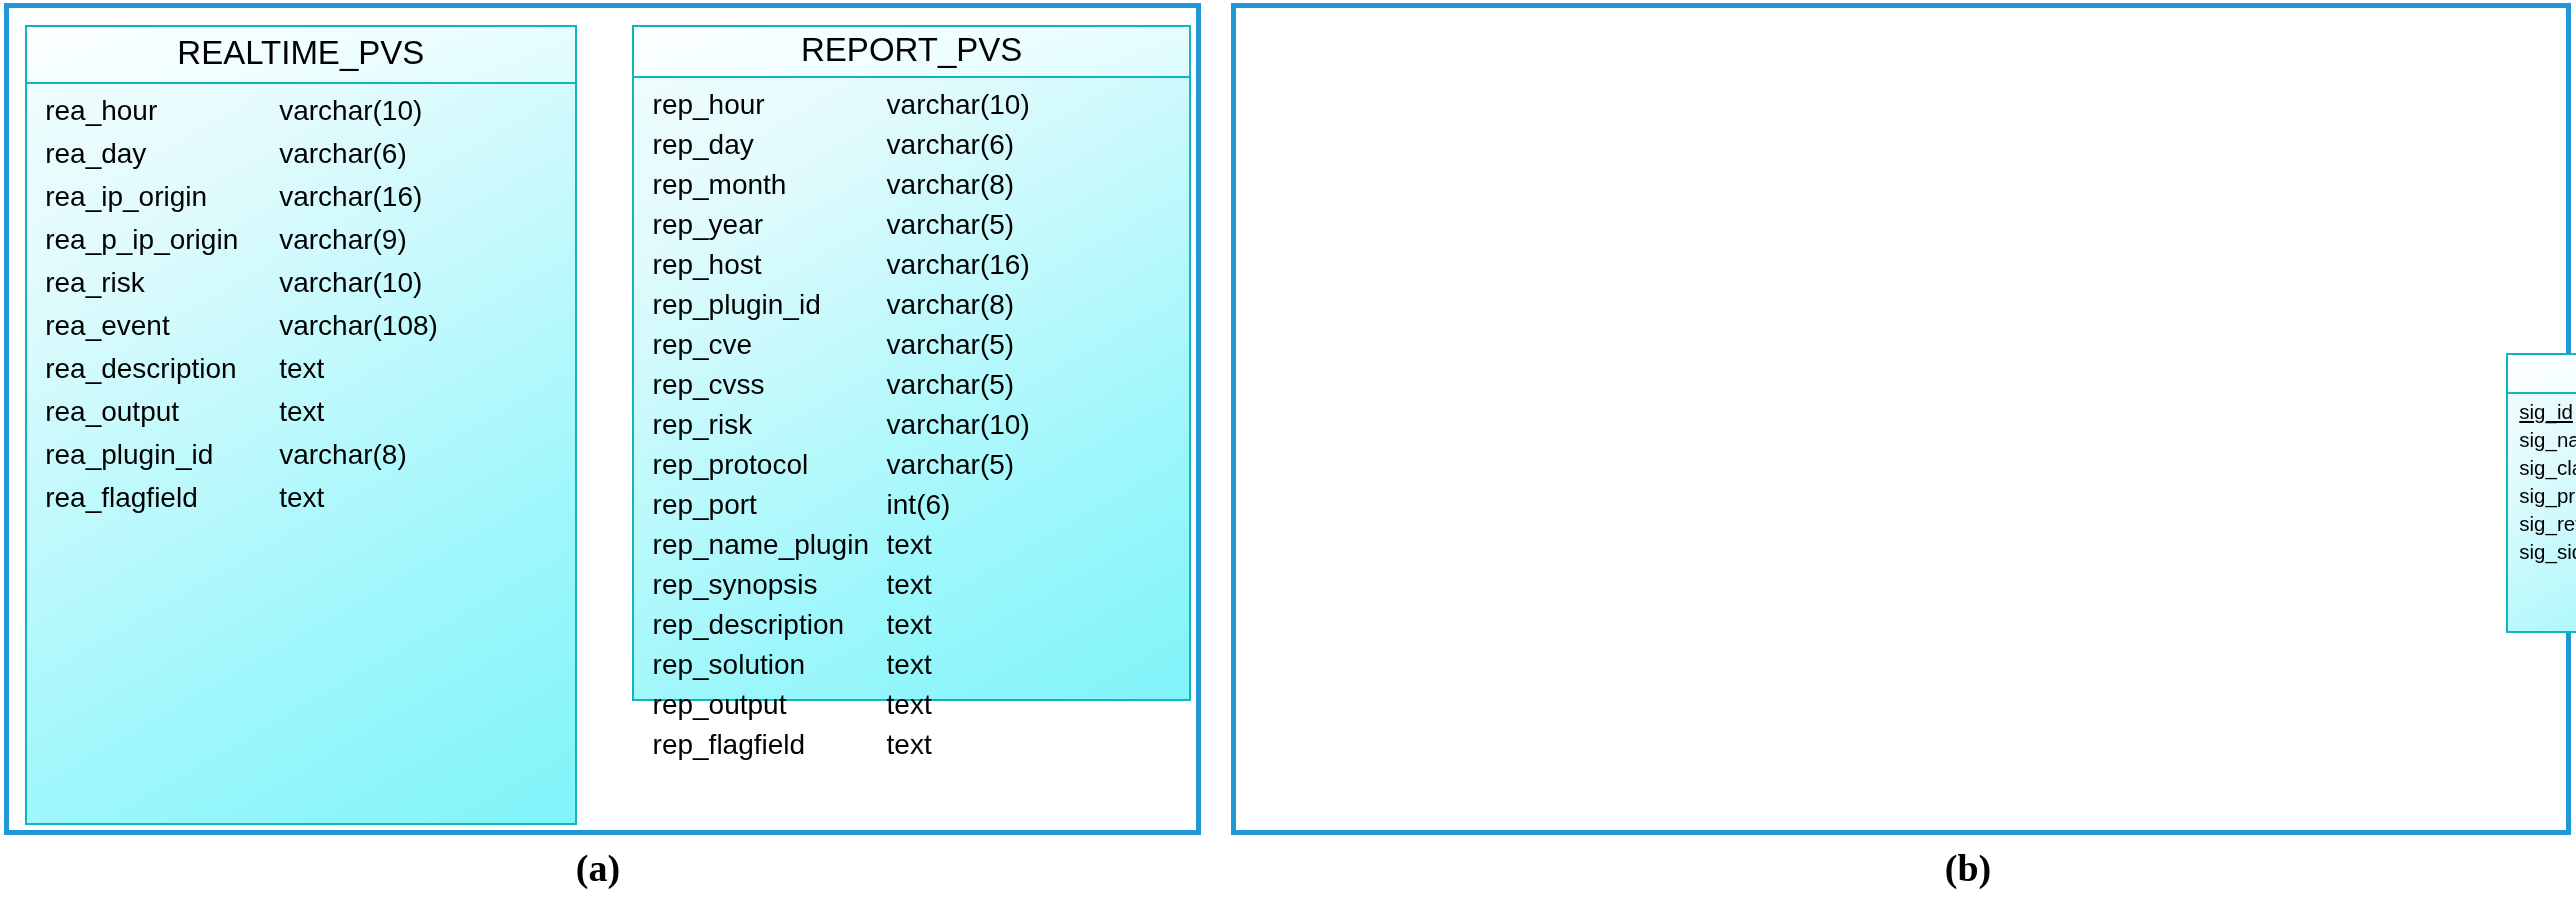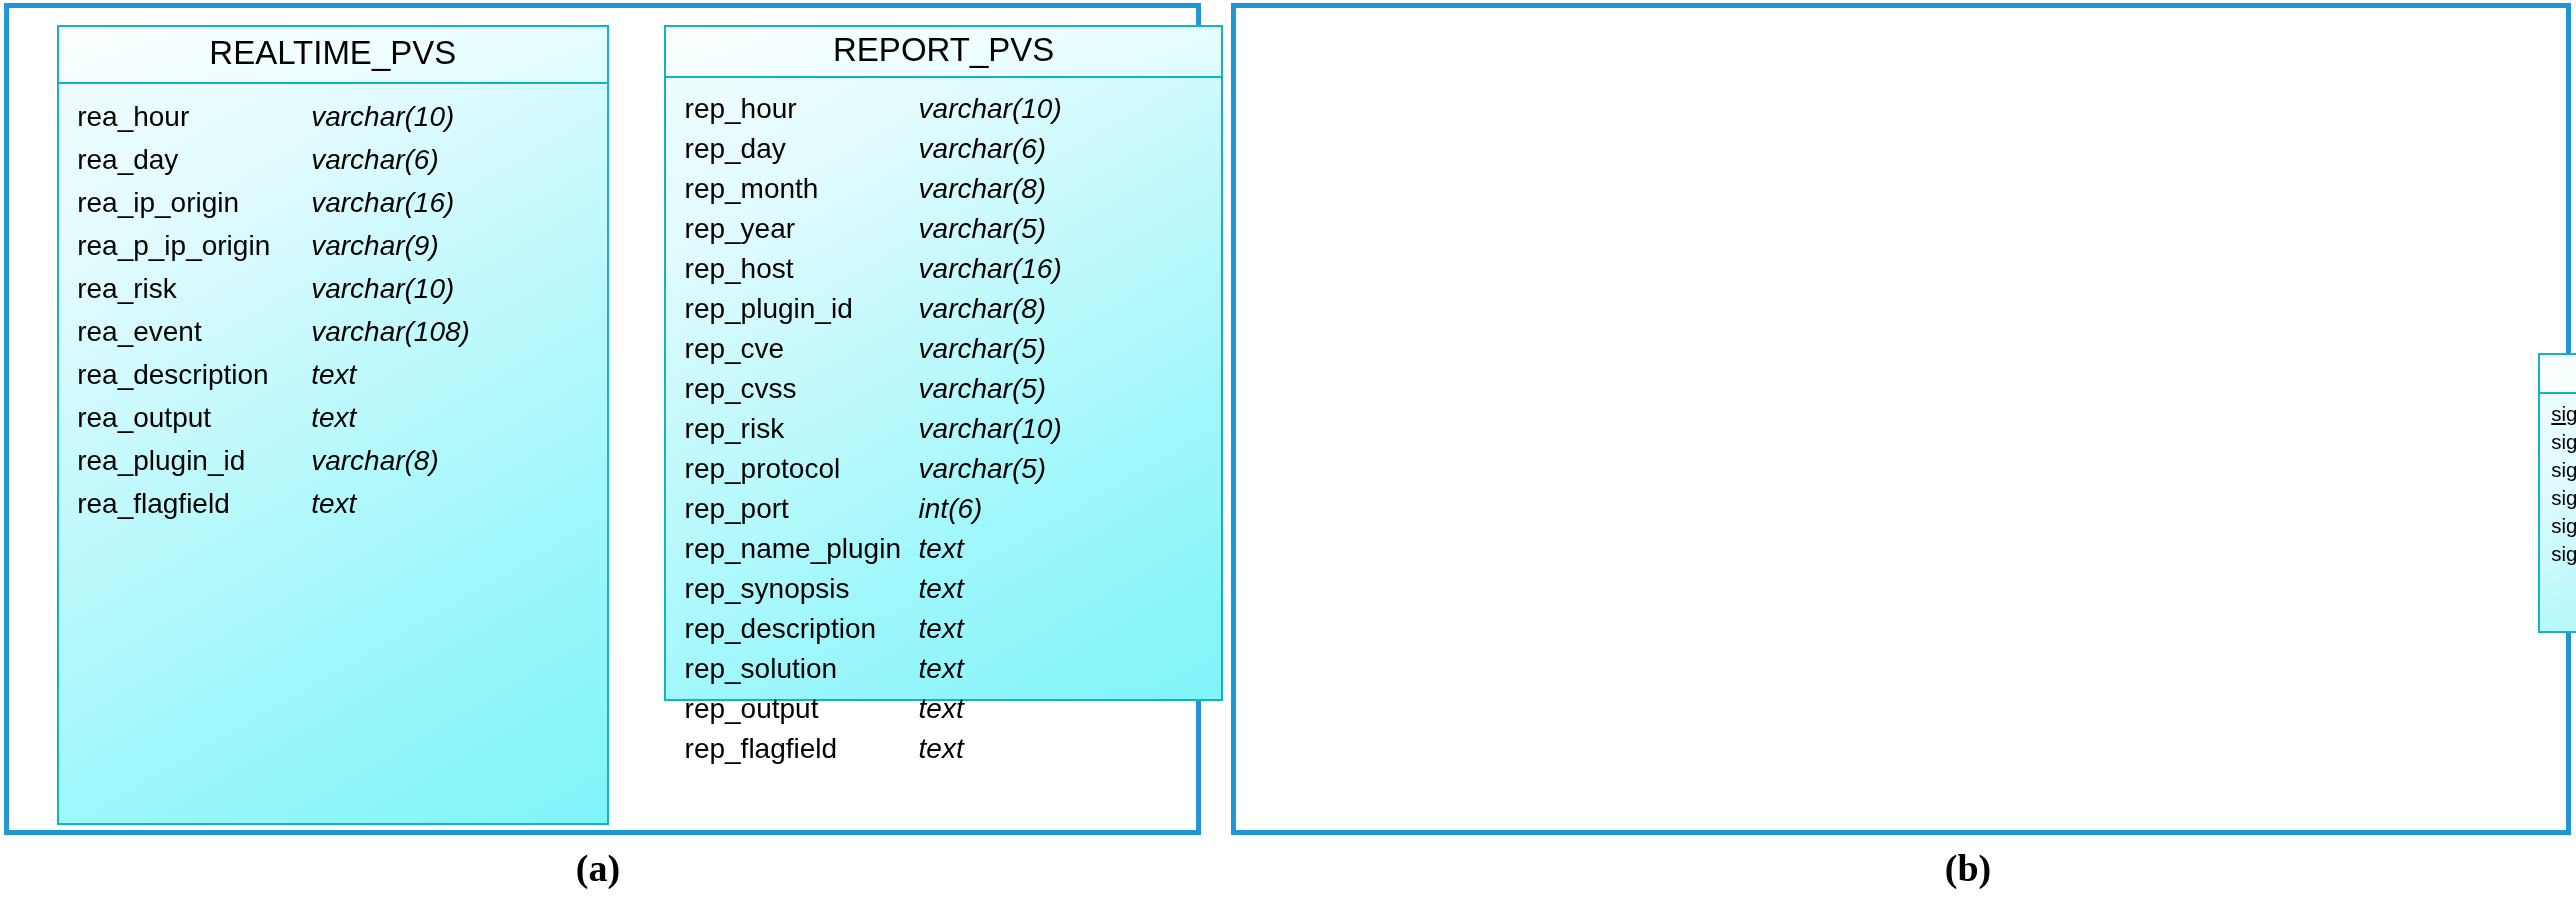--- a/index.html
+++ b/index.html
@@ -12,28 +12,28 @@
   #panel-a{left:4.2px;top:2.8px;width:1197px;height:832px;}
   #panel-b{left:1231px;top:2.8px;width:1340px;height:832px;padding-left:13px;}
 
   .panel-caption{position:absolute;font-size:38px;font-weight:bold;font-style:normal;color:#000;
                  font-family:"Liberation Serif",serif;text-align:center;width:142px;}
   #caption-a{left:527px;top:846px;}
   #caption-b{left:1897px;top:846px;}
 
   
   .entity{position:absolute;box-sizing:border-box;border:2.1px solid #12b5bd;
-          background:linear-gradient(150deg,#f2fdfe 0%,#e3fbfd 22%,#9ff7fb 70%,#7ff4f9 100%);margin-left:32px;}
+          background:linear-gradient(150deg,#f2fdfe 0%,#e3fbfd 22%,#9ff7fb 70%,#7ff4f9 100%);}
   .entity-title{box-sizing:border-box;width:100%;text-align:center;color:#000;
                 border-bottom:2.1px solid #12b5bd;
                 background:linear-gradient(160deg,#fbffff 0%,#eefeff 55%,#ddfcfe 100%);}
   .entity-body{position:relative;width:100%;box-sizing:border-box;}
-  .row{display:flex;align-items:center;white-space:nowrap;}
+  .row{display:flex;align-items:flex-start;white-space:nowrap;}
   .col-name{display:inline-block;}
-  .col-type{display:inline-block;font-style:italic;}
+  .col-type{display:inline-block;}
   .col-key{display:inline-block;}
   .u{text-decoration:underline;text-underline-offset:2.1px;}
 
   
   .big{font-size:28px;}
   .big .entity-title{font-size:33px;padding:7px 0 10px 0;}
   .big .entity-body{padding:11.3px 0 7px 0;}
   .big .row{height:43px;padding-left:18.4px;}
   .big .col-name{width:234px;}
 

